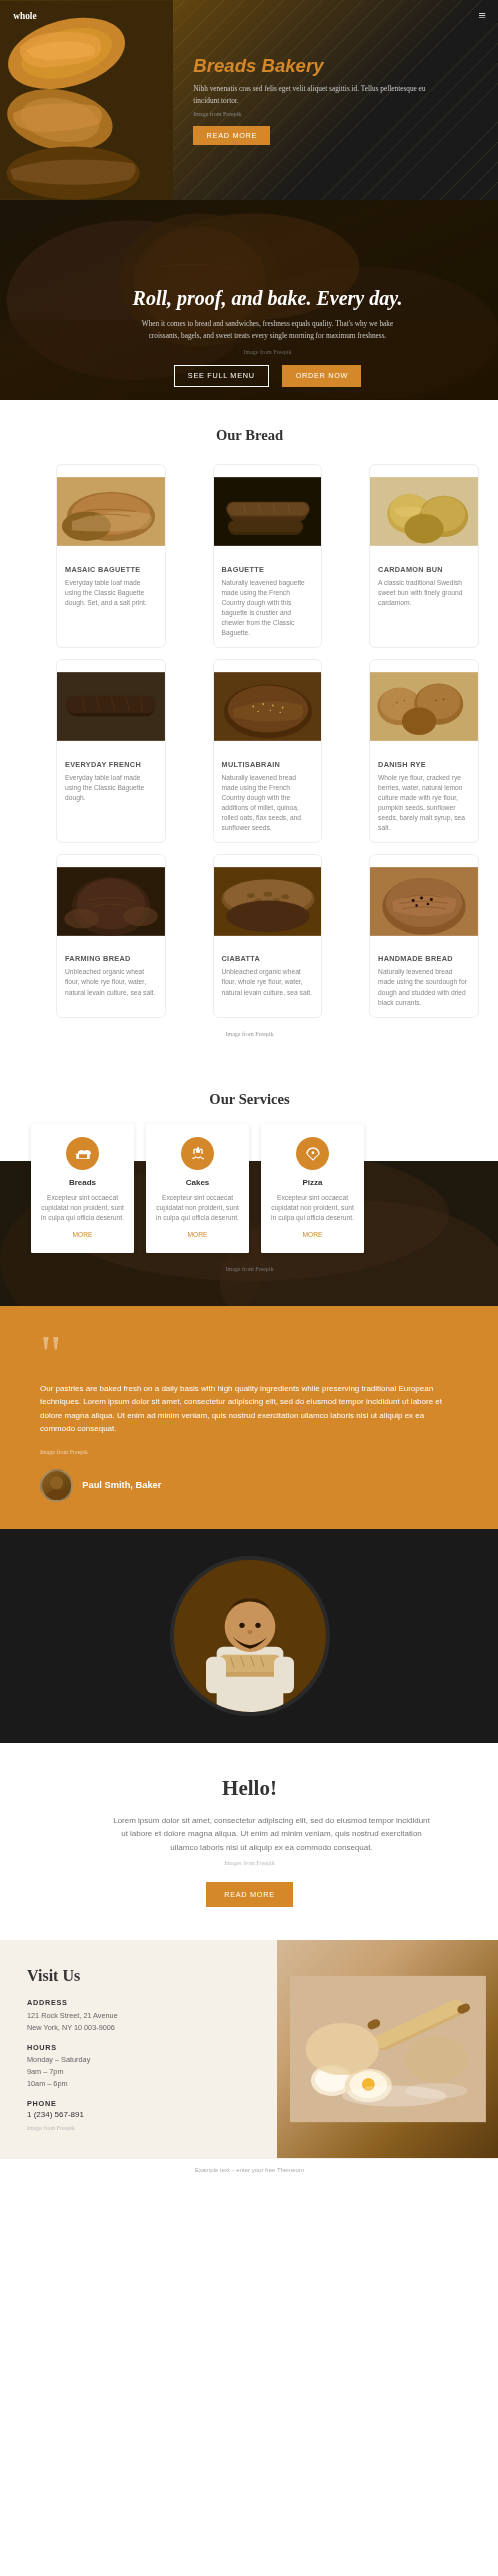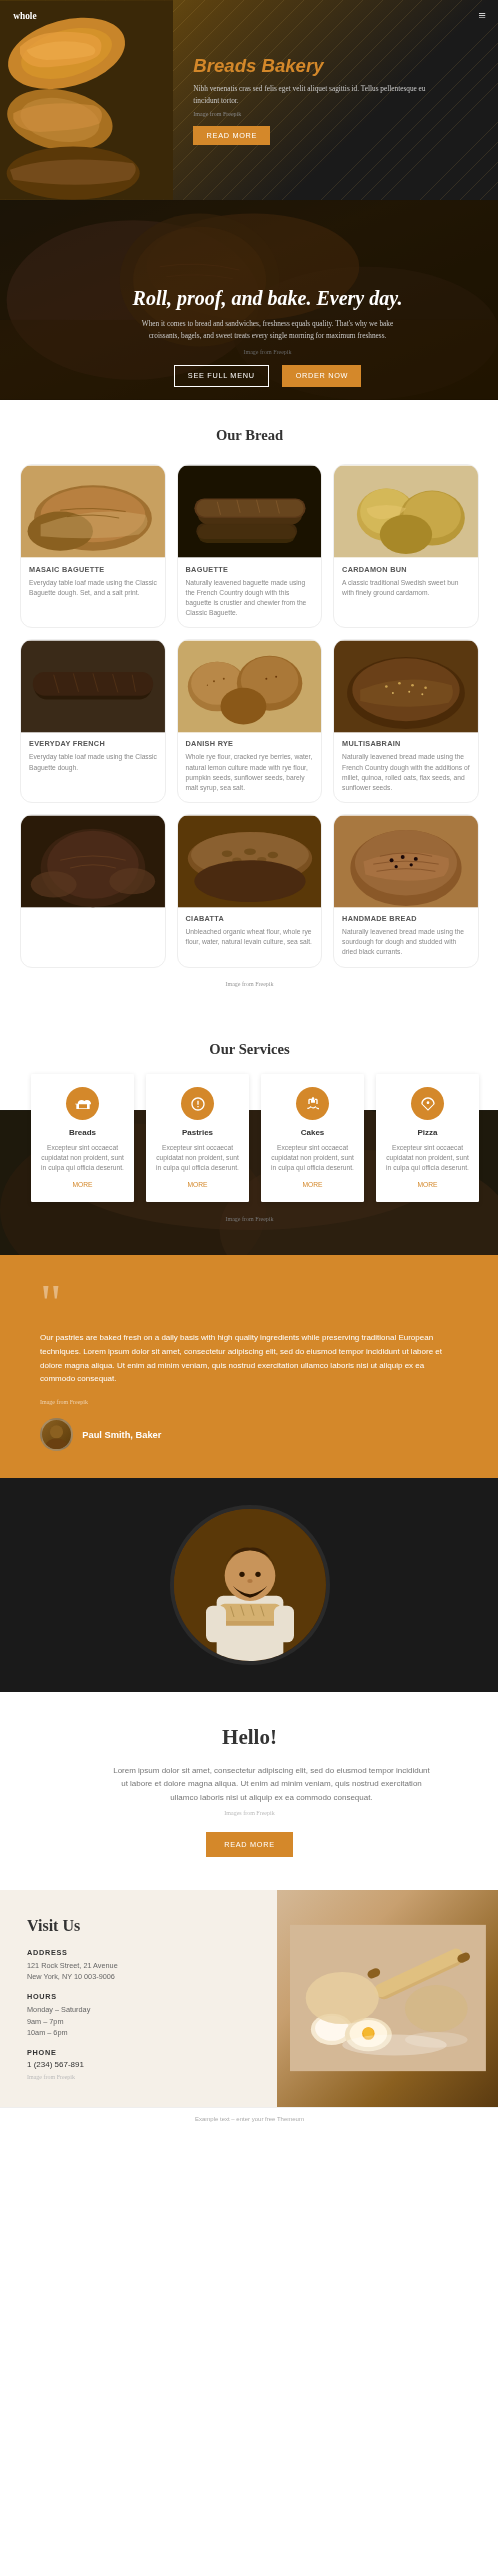--- a/index.html
+++ b/index.html
@@ -147,22 +147,23 @@
       margin-bottom: 20px;
     }
     .bread-grid {
       display: grid;
       grid-template-columns: repeat(3, 1fr);
       gap: 10.6px;
     }
     .bread-card {
       background: #fff;
       border: 0.7px solid #eee;
-      border-radius: 12px;
+      border-radius: 6px;
       overflow: hidden;
+      margin-left: 36px;
     }
     .bread-card-img {
       width: 100%;
       height: 93px;
       overflow: hidden;
     }
     .bread-card-body {
       padding: 6.7px 8px 9.3px;
     }
     .bread-card-title {
@@ -584,44 +585,20 @@
         </div>
         <div class="bread-card-body">
           <div class="bread-card-title">Everyday French</div>
           <div class="bread-card-desc">Everyday table loaf made using the Classic Baguette dough.</div>
         </div>
       </div>
 
       <div class="bread-card">
         <div class="bread-card-img">
           <svg width="100%" height="93" viewBox="0 0 220 140">
-            <rect width="220" height="140" fill="#c8a868"></rect>
-
-            <ellipse cx="60" cy="70" rx="45" ry="38" fill="#a87838"></ellipse>
-            <ellipse cx="60" cy="65" rx="40" ry="33" fill="#b88848"></ellipse>
-            <ellipse cx="140" cy="65" rx="50" ry="42" fill="#9a6828"></ellipse>
-            <ellipse cx="140" cy="60" rx="44" ry="36" fill="#aa7838"></ellipse>
-            <ellipse cx="100" cy="100" rx="35" ry="28" fill="#8a5818"></ellipse>
-
-            <circle cx="55" cy="62" r="1.5" fill="#7a4810"></circle>
-            <circle cx="70" cy="58" r="1.5" fill="#7a4810"></circle>
-            <circle cx="45" cy="68" r="1" fill="#7a4810"></circle>
-            <circle cx="135" cy="58" r="1.5" fill="#6a3808"></circle>
-            <circle cx="150" cy="55" r="1.5" fill="#6a3808"></circle>
-          </svg>
-        </div>
-        <div class="bread-card-body">
-          <div class="bread-card-title">Danish Rye</div>
-          <div class="bread-card-desc">Whole rye flour, cracked rye berries, water, natural lemon culture made with rye flour, pumpkin seeds, sunflower seeds, barely malt syrup, sea salt.</div>
-        </div>
-      </div>
-
-      <div class="bread-card">
-        <div class="bread-card-img">
-          <svg width="100%" height="93" viewBox="0 0 220 140">
             <rect width="220" height="140" fill="#5a3810"></rect>
 
             <ellipse cx="110" cy="80" rx="90" ry="55" fill="#4a2a08"></ellipse>
             <ellipse cx="110" cy="75" rx="82" ry="48" fill="#6a4018"></ellipse>
             <path d="M40,75 Q110,48 180,68 Q185,85 175,95 Q110,108 40,92 Z" fill="#7a5020" opacity="0.7"></path>
 
             <circle cx="80" cy="70" r="2" fill="#c8a050"></circle>
             <circle cx="100" cy="65" r="2" fill="#c8a050"></circle>
             <circle cx="120" cy="68" r="2" fill="#c8a050"></circle>
             <circle cx="140" cy="72" r="2" fill="#c8a050"></circle>
@@ -632,31 +609,59 @@
         </div>
         <div class="bread-card-body">
           <div class="bread-card-title">Multisabrain</div>
           <div class="bread-card-desc">Naturally leavened bread made using the French Country dough with the additions of millet, quinoa, rolled oats, flax seeds, and sunflower seeds.</div>
         </div>
       </div>
 
       <div class="bread-card">
         <div class="bread-card-img">
           <svg width="100%" height="93" viewBox="0 0 220 140">
+            <rect width="220" height="140" fill="#c8a868"></rect>
+
+            <ellipse cx="60" cy="70" rx="45" ry="38" fill="#a87838"></ellipse>
+            <ellipse cx="60" cy="65" rx="40" ry="33" fill="#b88848"></ellipse>
+            <ellipse cx="140" cy="65" rx="50" ry="42" fill="#9a6828"></ellipse>
+            <ellipse cx="140" cy="60" rx="44" ry="36" fill="#aa7838"></ellipse>
+            <ellipse cx="100" cy="100" rx="35" ry="28" fill="#8a5818"></ellipse>
+
+            <circle cx="55" cy="62" r="1.5" fill="#7a4810"></circle>
+            <circle cx="70" cy="58" r="1.5" fill="#7a4810"></circle>
+            <circle cx="45" cy="68" r="1" fill="#7a4810"></circle>
+            <circle cx="135" cy="58" r="1.5" fill="#6a3808"></circle>
+            <circle cx="150" cy="55" r="1.5" fill="#6a3808"></circle>
+          </svg>
+        </div>
+        <div class="bread-card-body">
+          <div class="bread-card-title">Danish Rye</div>
+          <div class="bread-card-desc">Whole rye flour, cracked rye berries, water, natural lemon culture made with rye flour, pumpkin seeds, sunflower seeds, barely malt syrup, sea salt.</div>
+        </div>
+      </div>
+
+      <div class="bread-card">
+        <div class="bread-card-img">
+          <svg width="100%" height="93" viewBox="0 0 220 140">
             <rect width="220" height="140" fill="#2a1a08"></rect>
 
             <ellipse cx="110" cy="80" rx="80" ry="60" fill="#3a2210"></ellipse>
             <ellipse cx="110" cy="75" rx="70" ry="52" fill="#4a2a18"></ellipse>
 
             <ellipse cx="50" cy="105" rx="35" ry="20" fill="#5a3820" opacity="0.7"></ellipse>
             <ellipse cx="170" cy="100" rx="35" ry="20" fill="#5a3820" opacity="0.7"></ellipse>
 
             <path d="M60,68 Q110,55 160,68" stroke="#6a4020" strokewidth="2" fill="none"></path>
             <path d="M75,80 Q110,70 145,80" stroke="#6a4020" strokewidth="1.5" fill="none"></path>
           </svg>
+        </div>
+        <div class="bread-card-body">
+          <div class="bread-card-title">Farming Bread</div>
+          <div class="bread-card-desc">Unbleached organic wheat flour, whole rye flour, water, natural levain culture, sea salt.</div>
         </div>
       </div>
 
       <div class="bread-card">
         <div class="bread-card-img">
           <svg width="100%" height="93" viewBox="0 0 220 140">
             <rect width="220" height="140" fill="#5a3808"></rect>
 
             <ellipse cx="110" cy="65" rx="95" ry="40" fill="#7a5020"></ellipse>
             <ellipse cx="110" cy="60" rx="90" ry="35" fill="#8a6030"></ellipse>
@@ -724,30 +729,20 @@
         <div class="service-icon">
           <svg width="16" height="16" viewBox="0 0 24 24">
             <path d="M4 11.5C4 8.42 6.72 6 10 6c1.54 0 2.94.56 4 1.47C15.06 6.56 16.46 6 18 6c3.28 0 6 2.42 6 5.5v1h-2v7H2v-7H0v-1h4zm2 1v6h12v-6h-12z" fill="#fff"></path>
           </svg>
         </div>
         <div class="service-title">Breads</div>
         <div class="service-desc">Excepteur sint occaecat cupidatat non proident, sunt in culpa qui officia deserunt.</div>
         <span class="service-more">MORE</span>
       </div>
 
-      <div class="service-card">
-        <div class="service-icon">
-          <svg width="16" height="16" viewBox="0 0 24 24">
-            <path d="M12 2C6.48 2 2 6.48 2 12s4.48 10 10 10 10-4.48 10-10S17.52 2 12 2zm0 18c-4.41 0-8-3.59-8-8s3.59-8 8-8 8 3.59 8 8-3.59 8-8 8zm-1-13h2v6h-2zm0 8h2v2h-2z" fill="#fff"></path>
-          </svg>
-        </div>
-        <div class="service-title">Pastries</div>
-        <div class="service-desc">Excepteur sint occaecat cupidatat non proident, sunt in culpa qui officia deserunt.</div>
-        <span class="service-more">MORE</span>
-      </div>
 
       <div class="service-card">
         <div class="service-icon">
           <svg width="16" height="16" viewBox="0 0 24 24">
             <path d="M12 6c1.11 0 2-.89 2-2 0-.55-.22-1.05-.59-1.41L12 1l-1.41 1.59C10.22 2.95 10 3.45 10 4c0 1.11.89 2 2 2zm4.6 9.99l-1.07-1.07-1.08 1.07c-1.3 1.3-3.58 1.31-4.89 0l-1.07-1.07-1.09 1.07C6.75 17.09 5.12 17.5 3.5 17.5v2c2.12 0 3.94-.86 5.3-2.22l.2-.2.2.21c1.76 1.77 4.65 1.83 6.51 0l.2-.21.2.21C17.06 19.14 18.88 20 21 20v-2c-1.62 0-3.25-.41-4.4-1.01zM19 4h-4c0 1.1-.9 2-2 2S11 5.1 11 4H7c-1.1 0-2 .9-2 2v6h2V6h2v4h6V6h2v6h2V6c0-1.1-.9-2-2-2z" fill="#fff"></path>
           </svg>
         </div>
         <div class="service-title">Cakes</div>
         <div class="service-desc">Excepteur sint occaecat cupidatat non proident, sunt in culpa qui officia deserunt.</div>
         <span class="service-more">MORE</span>

